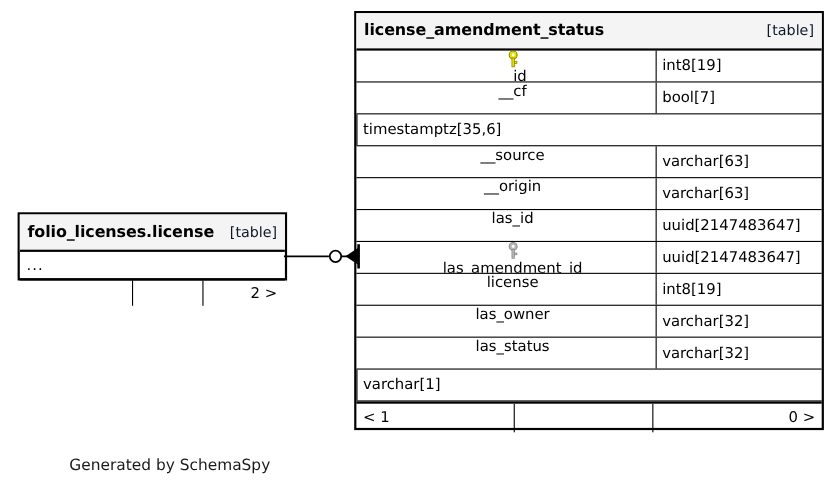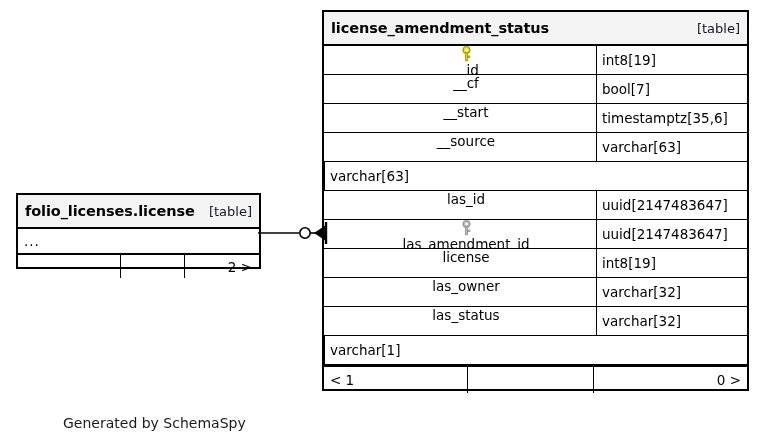--- a/index.html
+++ b/index.html
@@ -122,21 +122,21 @@
     justify-content: flex-end;
     padding-right: 6px;
     font-size: 13.5px;
   }
 
   
   #table-license {
     left: 16px;
     top: 193px;
     width: 245px;
-    height: 76px;
+    height: 62px;
   }
   #table-license .ellipsis-row {
     box-sizing: border-box;
     height: 25px;
     display: flex;
     align-items: center;
     padding-left: 6px;
     font-size: 13.5px;
     border-bottom: 1px solid #000000;
     letter-spacing: 1px;
@@ -211,36 +211,36 @@
 
   <div class="row">
     <div class="cell-name">
       <span class="keyslot"></span>
       <span>__cf</span>
     </div>
     <div class="cell-type">bool[7]</div>
   </div>
 
   <div class="row">
-    <div class="cell-name">
-      <span class="keyslot"></span>
-      <span>__start</span>
-    </div>
     <div class="cell-type">timestamptz[35,6]</div>
   </div>
 
   <div class="row">
     <div class="cell-name">
       <span class="keyslot"></span>
       <span>__source</span>
     </div>
     <div class="cell-type">varchar[63]</div>
   </div>
 
   <div class="row">
+    <div class="cell-name">
+      <span class="keyslot"></span>
+      <span>__origin</span>
+    </div>
     <div class="cell-type">varchar[63]</div>
   </div>
 
   <div class="row">
     <div class="cell-name">
       <span class="keyslot"></span>
       <span>las_id</span>
     </div>
     <div class="cell-type">uuid[2147483647]</div>
   </div>

